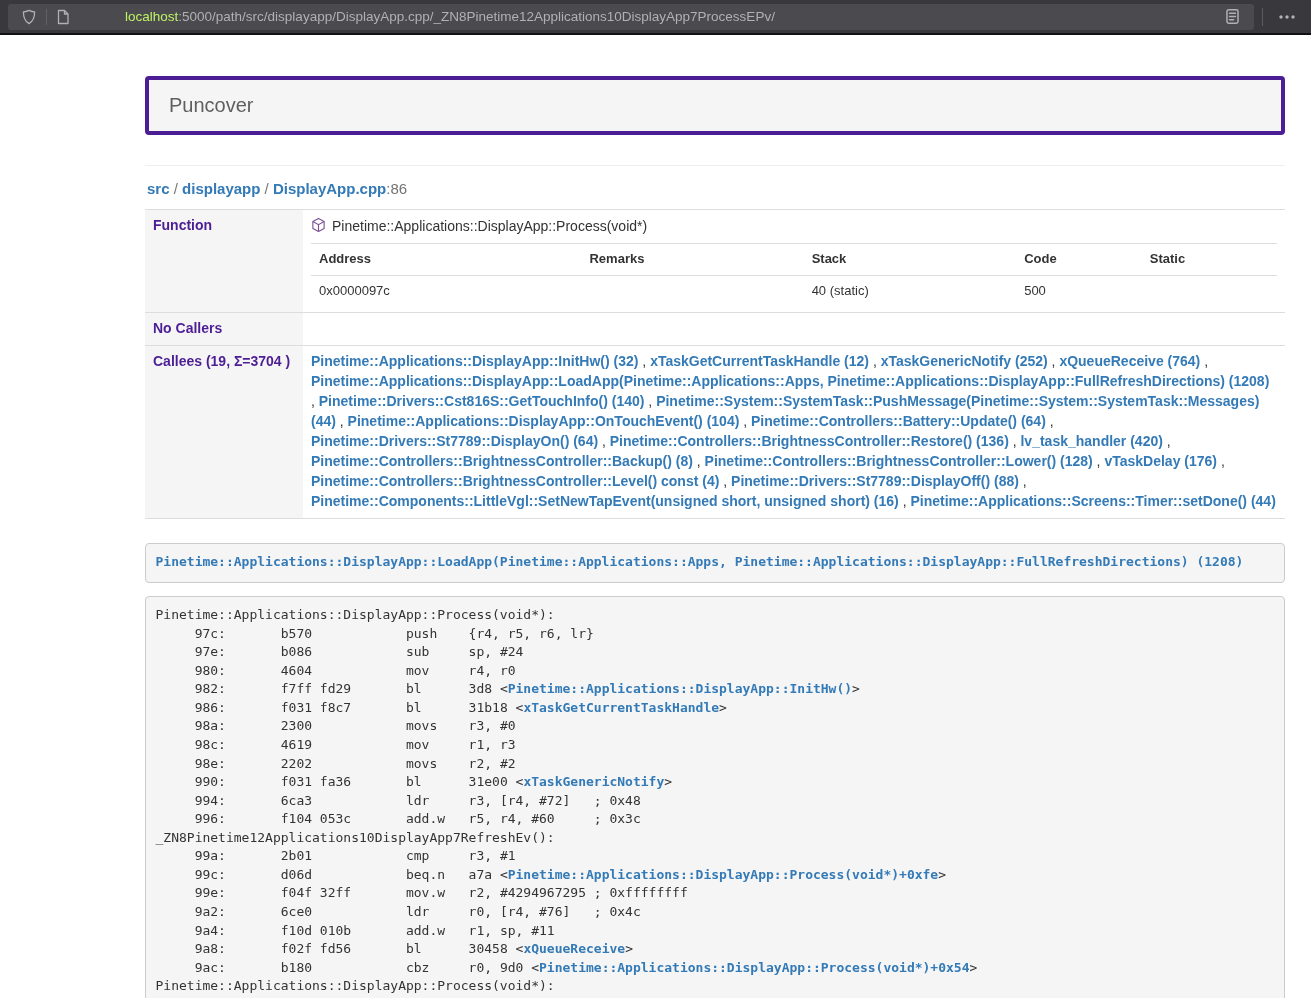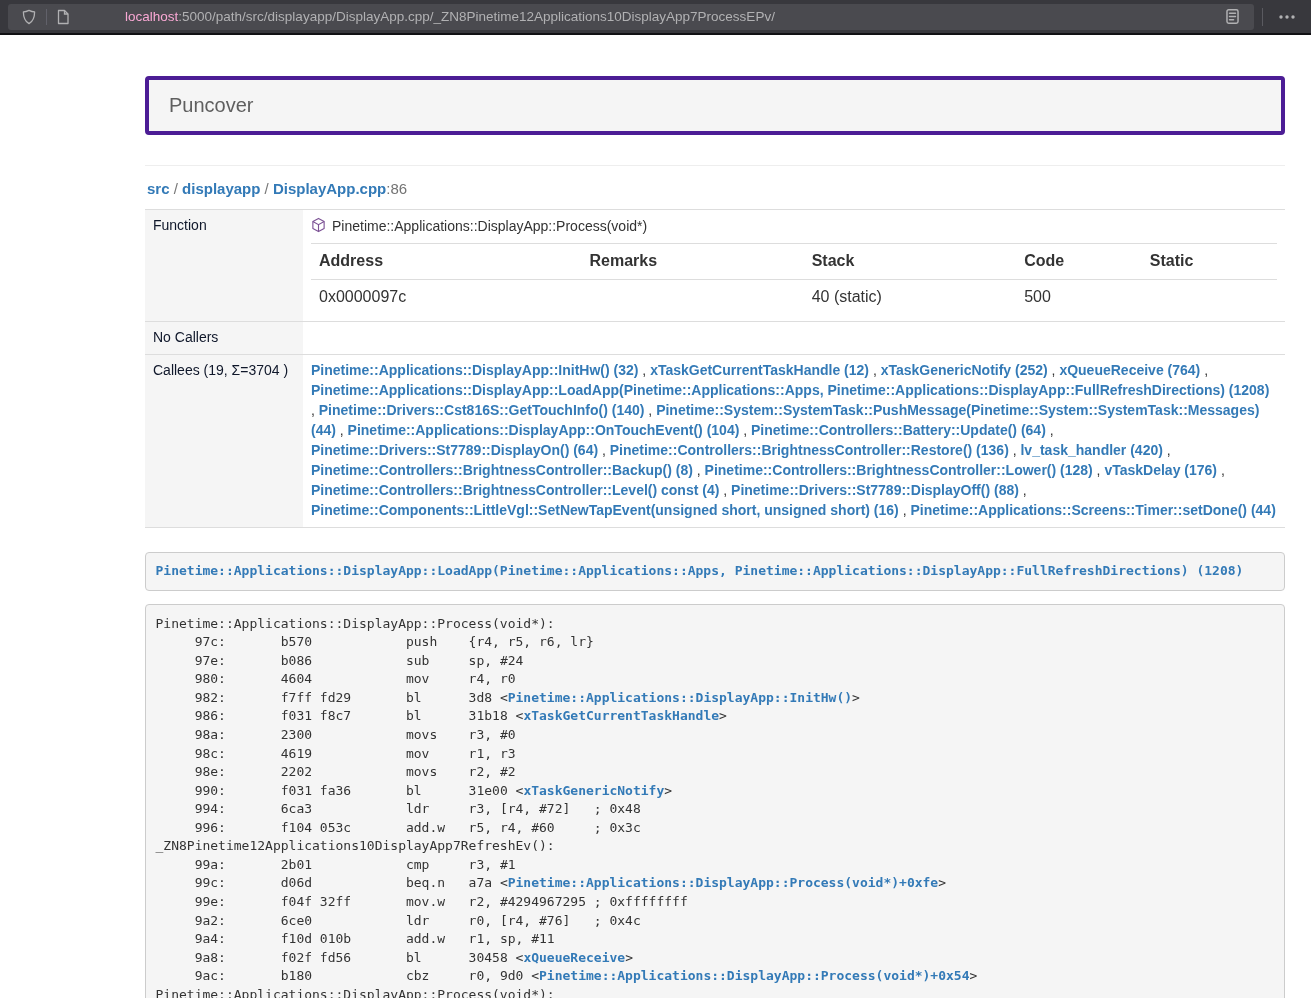--- a/index.html
+++ b/index.html
@@ -22,21 +22,21 @@
   .urlbar {
     flex:1; height:26px; background:#4a4a4f; border-radius:3px;
     display:flex; align-items:center; padding:0 8px; min-width:0;
   }
   .ubar-icon { display:flex; align-items:center; padding:0 5px; cursor:pointer; }
   .ubar-sep { width:1px; height:16px; background:#61616a; margin:0 4px; }
   .url-text {
     flex:1; margin-left:6px; font-size:13.5px; color:#b1b1b3;
     white-space:nowrap; overflow:hidden; cursor:text;
   }
-  .url-host { color:#f9a8d4;padding-left:44px; }
+  .url-host { color:#bef264;padding-left:44px; }
   .tb-sep { width:1px; height:18px; background:#5a5a60; margin:0 8px; }
   .menu-dots { display:flex; align-items:center; padding:0 6px; cursor:pointer; }
 
   
   .container { width:1140px; margin-left:145px; }
   .panel {
     margin-top:41px; background:#f5f5f5;
     border:4px solid #4c1d95; border-radius:4px;
     padding:14px 20px;
   }
@@ -49,28 +49,28 @@
   .crumb-sep { color:#777; }
   .crumb-suffix { color:#737373; }
 
   table.fn { width:100%; border-collapse:collapse; margin-top:12px; border-bottom:1px solid #ddd; }
   table.fn > tbody > tr > th,
   table.fn > tbody > tr > td {
     border-top:1px solid #ddd; vertical-align:top;
     padding:6px 8px; text-align:left; font-size:14px; line-height:1.42857;
   }
   table.fn > tbody > tr > th {
-    width:158px; background:#f5f5f5; font-weight:normal; color:#0f172a;
+    width:158px; background:#f5f5f5; font-weight:bold; color:#4c1d95;
   }
   .fn-line { display:flex; align-items:flex-start; gap:6px; padding:1px 0 6px 0; }
   .fn-name { color:#333; }
 
   table.inner { width:100%; border-collapse:collapse; }
   table.inner th, table.inner td {
-    text-align:left; padding:6px 8px; font-size:16px; line-height:1.42857;
+    text-align:left; padding:6px 8px; font-size:13px; line-height:1.42857;
   }
   table.inner th { border-top:1px solid #ddd; border-bottom:1px solid #ddd; font-weight:bold; }
   table.inner td { border-bottom:0; }
   .col-address{width:28%;} .col-remarks{width:23%;} .col-stack{width:22%;}
   .col-code{width:13%;} .col-static{width:14%;}
 
   .callees { line-height:1.45; }
 
   pre.codebox {
     background:#f5f5f5; border:1px solid #ccc; border-radius:4px;

